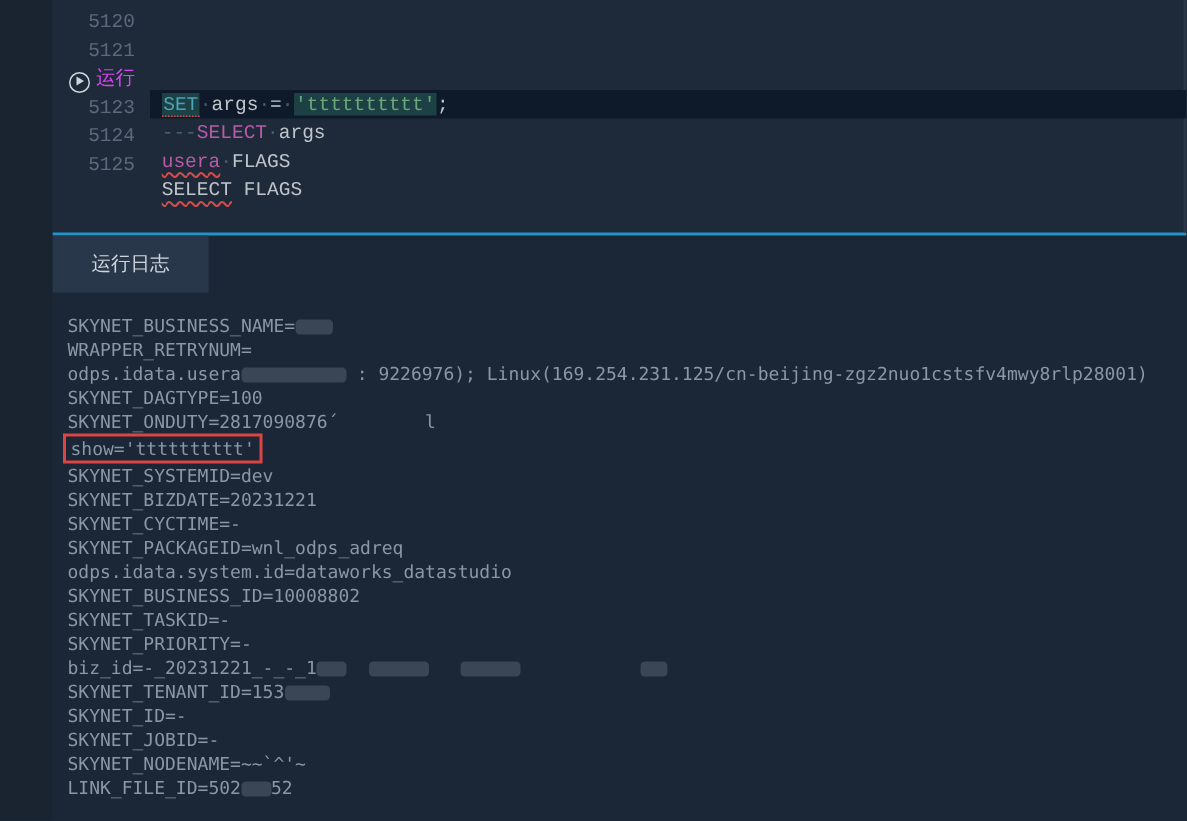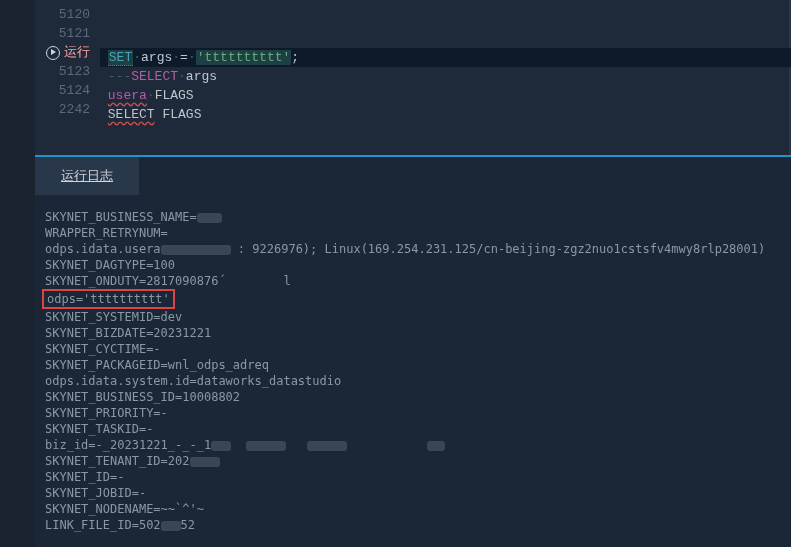--- a/index.html
+++ b/index.html
@@ -31,23 +31,23 @@
     .gutter-row {
       height: 19px;
       display: flex;
       align-items: center;
       justify-content: flex-end;
       gap: 6px;
       position: relative;
     }
     .run-btn {
       display: flex;
-      align-items: center;
+      align-items: flex-end;
       gap: 4px;
-      color: #fca5a5;
+      color: #d946ef;
       white-space: nowrap;
     }
     .run-icon {
       display: inline-block;
       width: 14px;
       height: 14px;
       border: 1.5px solid #d0d5dc;
       border-radius: 50%;
       position: relative;
     }
@@ -56,21 +56,21 @@
       position: absolute;
       left: 4px;
       top: 2px;
       border-left: 5px solid #d0d5dc;
       border-top: 3.5px solid transparent;
       border-bottom: 3.5px solid transparent;
     }
     .code-area {
       flex: 1;
       line-height: 19px;
-      padding-top: 10px;
+      padding-top: 22px;
       position: relative;
     }
     .code-line {
       height: 19px;
       white-space: pre;
     }
     .code-line.active {
       background: #0e1a2a;
     }
     .kw-set { color: #4aa3b8; border-bottom: 1px dotted #d14d4d; }
@@ -90,21 +90,20 @@
       border-top: 2px solid #2195c9;
       margin-left: 35px;
       background: #1b2736;
     }
     .tab {
       padding: 10px 26px;
       background: #28384a;
       color: #d0d5dc;
       font-size: 13px;
       font-family: -apple-system, "Segoe UI", Arial, sans-serif;
-      text-decoration: underline;
     }
     .log-area {
       margin-left: 35px;
       padding: 14px 10px;
       font-family: Consolas, Monaco, monospace;
       font-size: 12px;
       color: #8a97a6;
       line-height: 16px;
       background: #1b2736;
       height: 360px;
@@ -163,21 +162,21 @@
         <span>运行</span>
       </span>
     </div>
     <div class="gutter-row">
         <span>5123</span>
       </div>
     <div class="gutter-row">
         <span>5124</span>
       </div>
     <div class="gutter-row">
-        <span>2242</span>
+        <span>5125</span>
       </div>
   </div>
   <div class="code-area">
     <div class="code-line"> </div>
     <div class="code-line"> </div>
     <div class="code-line active"> <span class="kw-set str-hl">SET</span><span class="dot">·</span><span class="ident">args</span><span class="dot">·</span><span class="op">=</span><span class="dot">·</span><span class="str str-hl">'tttttttttt'</span><span class="punct">;</span></div>
     <div class="code-line"> <span class="dots">---</span><span class="kw-select">SELECT</span><span class="dot">·</span><span class="ident">args</span></div>
     <div class="code-line"> <span class="kw-show">usera</span><span class="dot">·</span><span class="caps">FLAGS</span></div>
     <div class="code-line"> <span class="ident ident-u">SELECT</span> <span class="caps">FLAGS</span></div>
   </div>
@@ -186,28 +185,28 @@
 <div class="tab-bar">
   <div class="tab"><span>运行日志</span></div>
 </div>
 
 <div class="log-area">
   <div class="log-line"><span>SKYNET_BUSINESS_NAME=</span><span class="smudge" style="width:25px"></span></div>
   <div class="log-line"><span>WRAPPER_RETRYNUM=</span></div>
   <div class="log-line"><span>odps.idata.usera</span><span class="smudge" style="width:70px"></span> <span>: 9226976); Linux(169.254.231.125/cn-beijing-zgz2nuo1cstsfv4mwy8rlp28001)</span></div>
   <div class="log-line"><span>SKYNET_DAGTYPE=100</span></div>
   <div class="log-line"><span>SKYNET_ONDUTY=2817090876´        l</span></div>
-  <div class="log-line"><span class="red-box">odps='tttttttttt'</span></div>
+  <div class="log-line"><span class="red-box">show='tttttttttt'</span></div>
   <div class="log-line"><span>SKYNET_SYSTEMID=dev</span></div>
   <div class="log-line"><span>SKYNET_BIZDATE=20231221</span></div>
   <div class="log-line"><span>SKYNET_CYCTIME=-</span></div>
   <div class="log-line"><span>SKYNET_PACKAGEID=wnl_odps_adreq</span></div>
   <div class="log-line"><span>odps.idata.system.id=dataworks_datastudio</span></div>
   <div class="log-line"><span>SKYNET_BUSINESS_ID=10008802</span></div>
+  <div class="log-line"><span>SKYNET_TASKID=-</span></div>
   <div class="log-line"><span>SKYNET_PRIORITY=-</span></div>
-  <div class="log-line"><span>SKYNET_TASKID=-</span></div>
   <div class="log-line"><span>biz_id=-_20231221_-_-_1</span><span class="smudge" style="width:20px"></span>  <span class="smudge" style="width:40px"></span>   <span class="smudge" style="width:40px"></span>           <span class="smudge" style="width:18px"></span></div>
-  <div class="log-line"><span>SKYNET_TENANT_ID=202</span><span class="smudge" style="width:30px"></span></div>
+  <div class="log-line"><span>SKYNET_TENANT_ID=153</span><span class="smudge" style="width:30px"></span></div>
   <div class="log-line"><span>SKYNET_ID=-</span></div>
   <div class="log-line"><span>SKYNET_JOBID=-</span></div>
   <div class="log-line"><span>SKYNET_NODENAME=~~`^'~</span></div>
   <div class="log-line"><span>LINK_FILE_ID=502</span><span class="smudge" style="width:20px"></span><span>52</span></div>
 </div>
 
 </body></html>

